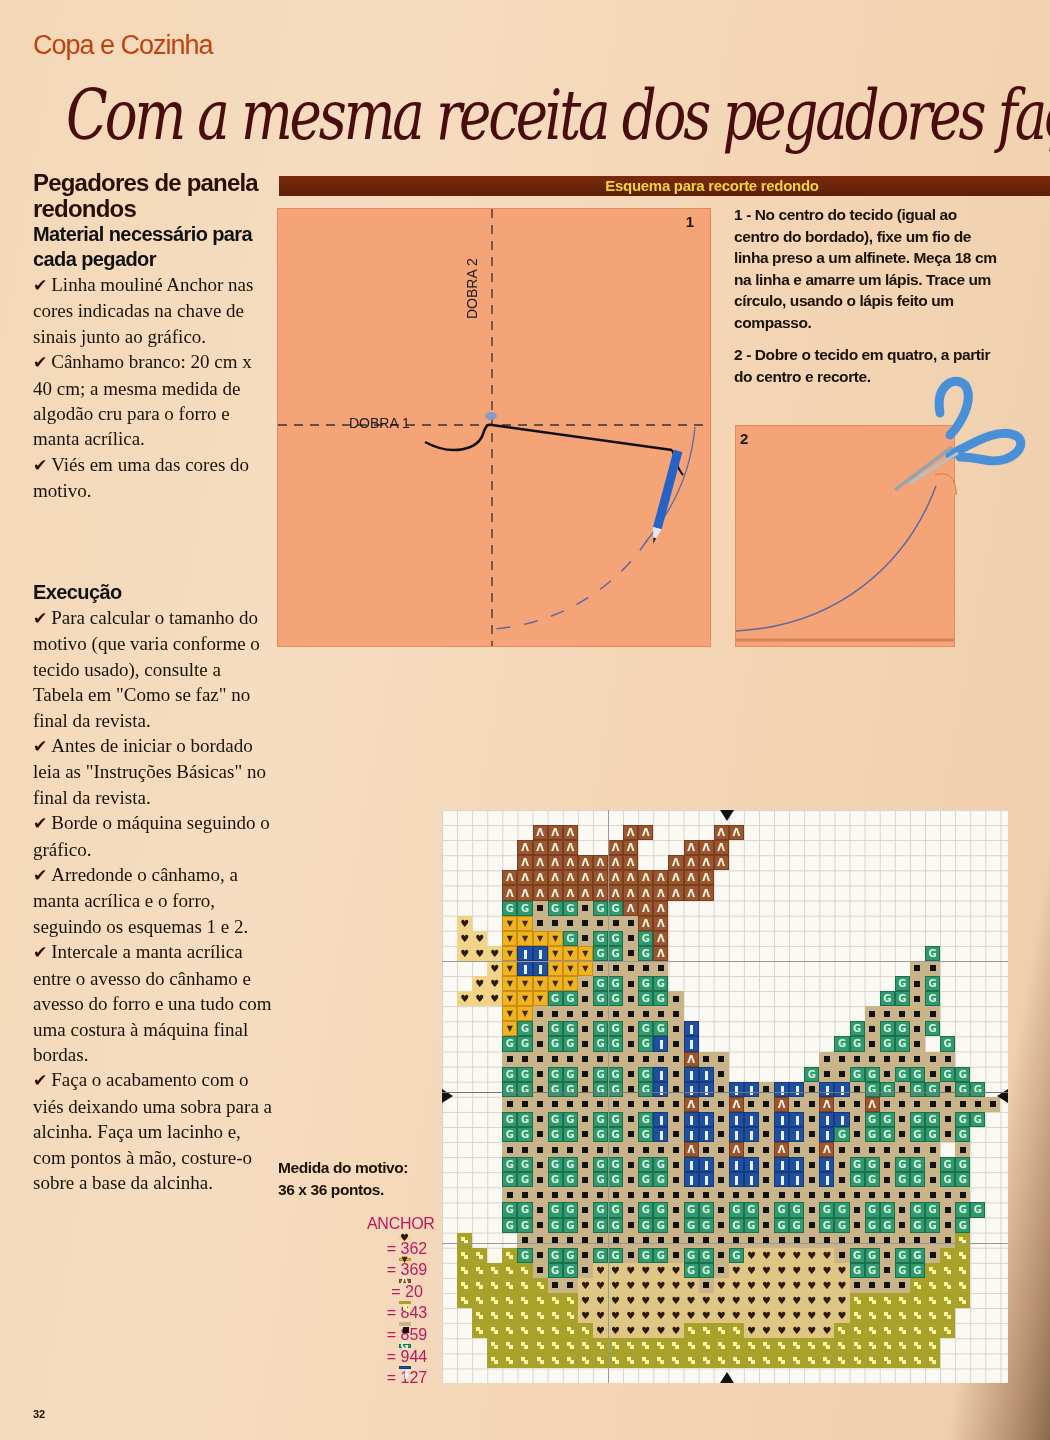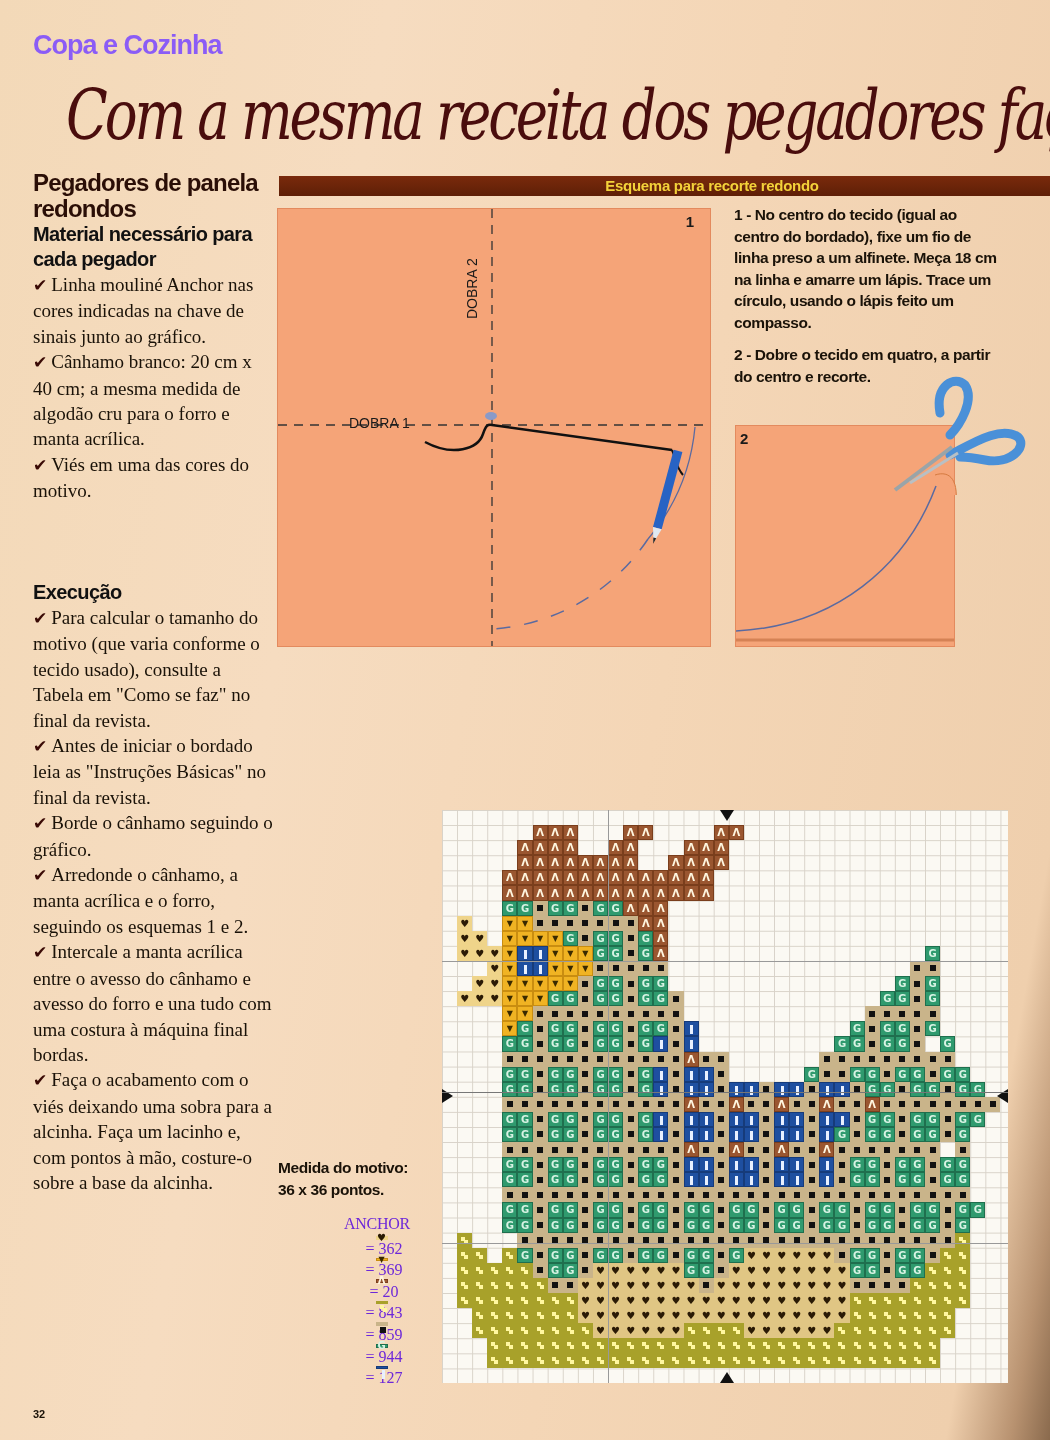--- a/index.html
+++ b/index.html
@@ -1,36 +1,36 @@
 <!DOCTYPE html>
 <html><head>
 <meta charset="utf-8">
 <style>
   html,body{margin:0;padding:0;}
   body{width:1050px;height:1440px;position:relative;overflow:hidden;
     background:linear-gradient(100deg,#f3d9b8 0%,#f6dcc0 30%,#f4d6b6 60%,#efcfad 92%,#b89270 97%,#8a6a4d 100%);
     font-family:"DejaVu Sans",sans-serif;color:#1a1208;}
   .abs{position:absolute;}
-  .section{left:33px;top:30px;font-family:"Liberation Sans",sans-serif;font-weight:bold;font-size:27px;letter-spacing:-1px;color:#8b5cf6;}
+  .section{left:33px;top:30px;font-family:"Liberation Sans",sans-serif;font-weight:normal;font-size:27px;letter-spacing:-1px;color:#c2410c;}
   .headline{left:66px;top:74px;font-family:"DejaVu Serif",serif;font-style:italic;font-size:70px;color:#4a0d0d;letter-spacing:-4px;transform:scaleX(0.78);transform-origin:left top;white-space:nowrap;}
   .col-left{left:33px;top:170px;width:240px;}
   .h2{font-family:"Liberation Sans",sans-serif;font-weight:bold;font-size:24px;line-height:26px;letter-spacing:-0.8px;color:#2a0e06;}
   .h3{font-family:"Liberation Sans",sans-serif;font-weight:bold;font-size:20px;line-height:25px;letter-spacing:-0.6px;color:#111;}
   .body-text{font-family:"Liberation Serif",serif;font-size:19px;line-height:25.4px;color:#1a1208;}
   .check{color:#3a0a05;font-size:17px;margin-right:4px;}
   .exec{left:33px;top:580px;width:240px;}
   .banner{left:279px;top:176px;width:820px;height:20px;background:linear-gradient(180deg,#7a2a0c,#5e1f07);padding-left:46px;}
   .banner span{position:absolute;left:0;right:0;top:1px;text-align:center;font-family:"Liberation Sans",sans-serif;font-weight:bold;font-size:15px;color:#f3d23a;letter-spacing:-0.3px;}
   .panel1{left:277px;top:208px;width:432px;height:437px;background:#f5a478;border:1px solid #e38a5e;}
   .panel2{left:735px;top:425px;width:218px;height:220px;background:#f5a478;border:1px solid #e38a5e;}
   .pnum{font-family:"Liberation Sans",sans-serif;font-weight:bold;font-size:15px;color:#1a1a1a;}
   .dlabel{font-family:"Liberation Sans",sans-serif;font-size:14px;color:#1a1a1a;}
   .instr{left:734px;top:204px;width:270px;font-family:"Liberation Sans",sans-serif;font-weight:bold;font-size:15.5px;line-height:21.5px;color:#1a1208;letter-spacing:-0.4px;}
   .medida{left:278px;top:1157px;width:147px;text-align:left;font-family:"Liberation Sans",sans-serif;font-weight:bold;font-size:15.5px;line-height:22px;color:#1a1208;letter-spacing:-0.4px;}
-  .legend{left:344px;top:1215px;width:80px;font-family:Liberation Serif, serif;color:#6d28d9;}
+  .legend{left:367px;top:1215px;width:80px;font-family:Liberation Sans, sans-serif;color:#be185d;}
   .legend .title{font-size:16px;letter-spacing:-0.3px;margin-bottom:3px;}
   .legend .row{display:flex;align-items:center;height:21.6px;font-size:16px;flex-direction:column;}
   .legend .sw{width:12px;height:12px;margin-left:3px;margin-right:8px;position:relative;display:inline-block;}
   .pageno{left:33px;top:1408px;font-family:"Liberation Sans",sans-serif;font-weight:bold;font-size:11px;}
   .chart{left:442px;top:810px;width:566px;height:573px;background:#fbf9f3;
     background-image:
       linear-gradient(#d8d2c8 1px,transparent 1px),
       linear-gradient(90deg,#d8d2c8 1px,transparent 1px);
     background-size:15.1px 15.1px;}
   .chart-grid{position:absolute;left:0;top:0;display:grid;grid-template-columns:repeat(38,15.1px);grid-template-rows:repeat(38,15.1px);}
@@ -68,21 +68,21 @@
     <div><span class="check">✔</span><span>Cânhamo branco: 20 cm x 40 cm; a mesma medida de algodão cru para o forro e manta acrílica.</span></div>
     <div><span class="check">✔</span><span>Viés em uma das cores do motivo.</span></div>
   </div>
 </div>
 
 <div class="abs exec">
   <div class="h3">Execução</div>
   <div class="body-text">
     <div><span class="check">✔</span><span>Para calcular o tamanho do motivo (que varia conforme o tecido usado), consulte a Tabela em "Como se faz" no final da revista.</span></div>
     <div><span class="check">✔</span><span>Antes de iniciar o bordado leia as "Instruções Básicas" no final da revista.</span></div>
-    <div><span class="check">✔</span><span>Borde o cânhamo seguindo o gráfico.</span></div>
+    <div><span class="check">✔</span><span>Borde o máquina seguindo o gráfico.</span></div>
     <div><span class="check">✔</span><span>Arredonde o cânhamo, a manta acrílica e o forro, seguindo os esquemas 1 e 2.</span></div>
     <div><span class="check">✔</span><span>Intercale a manta acrílica entre o avesso do cânhamo e avesso do forro e una tudo com uma costura à máquina final bordas.</span></div>
     <div><span class="check">✔</span><span>Faça o acabamento com o viés deixando uma sobra para a alcinha. Faça um lacinho e, com pontos à mão, costure-o sobre a base da alcinha.</span></div>
   </div>
 </div>
 
 <div class="abs banner">
     <span>Esquema para recorte redondo</span>
   </div>
 

